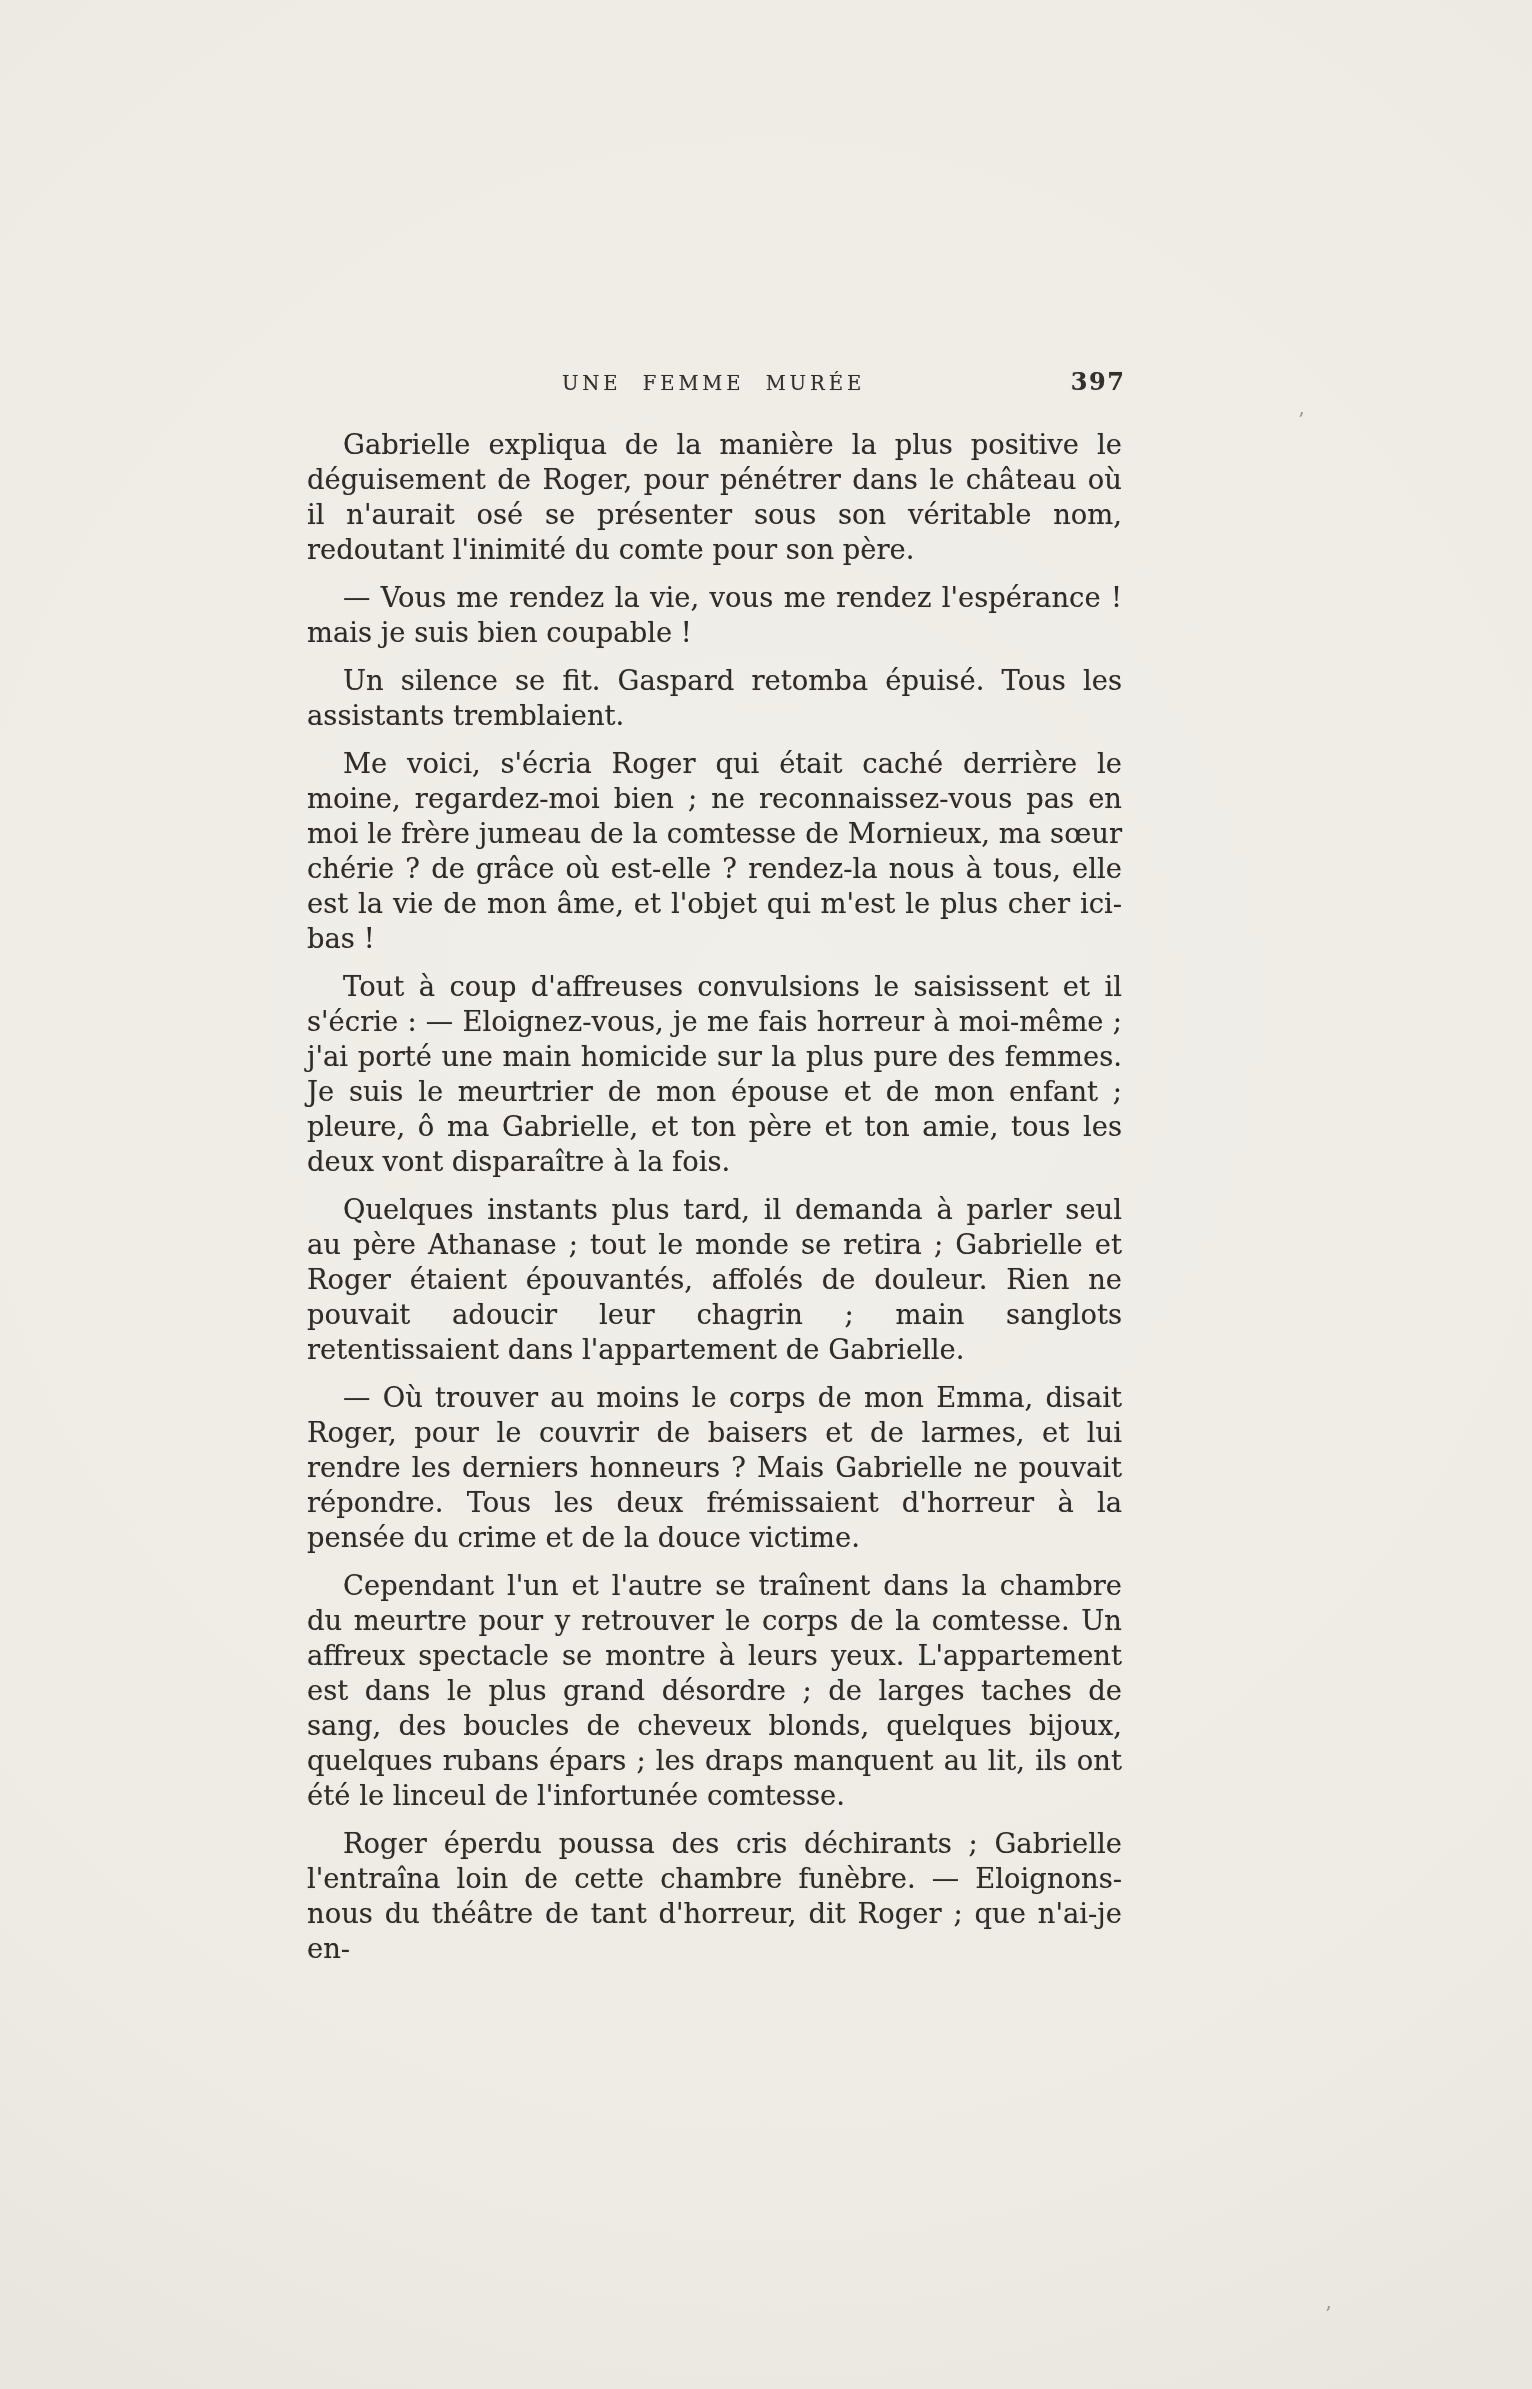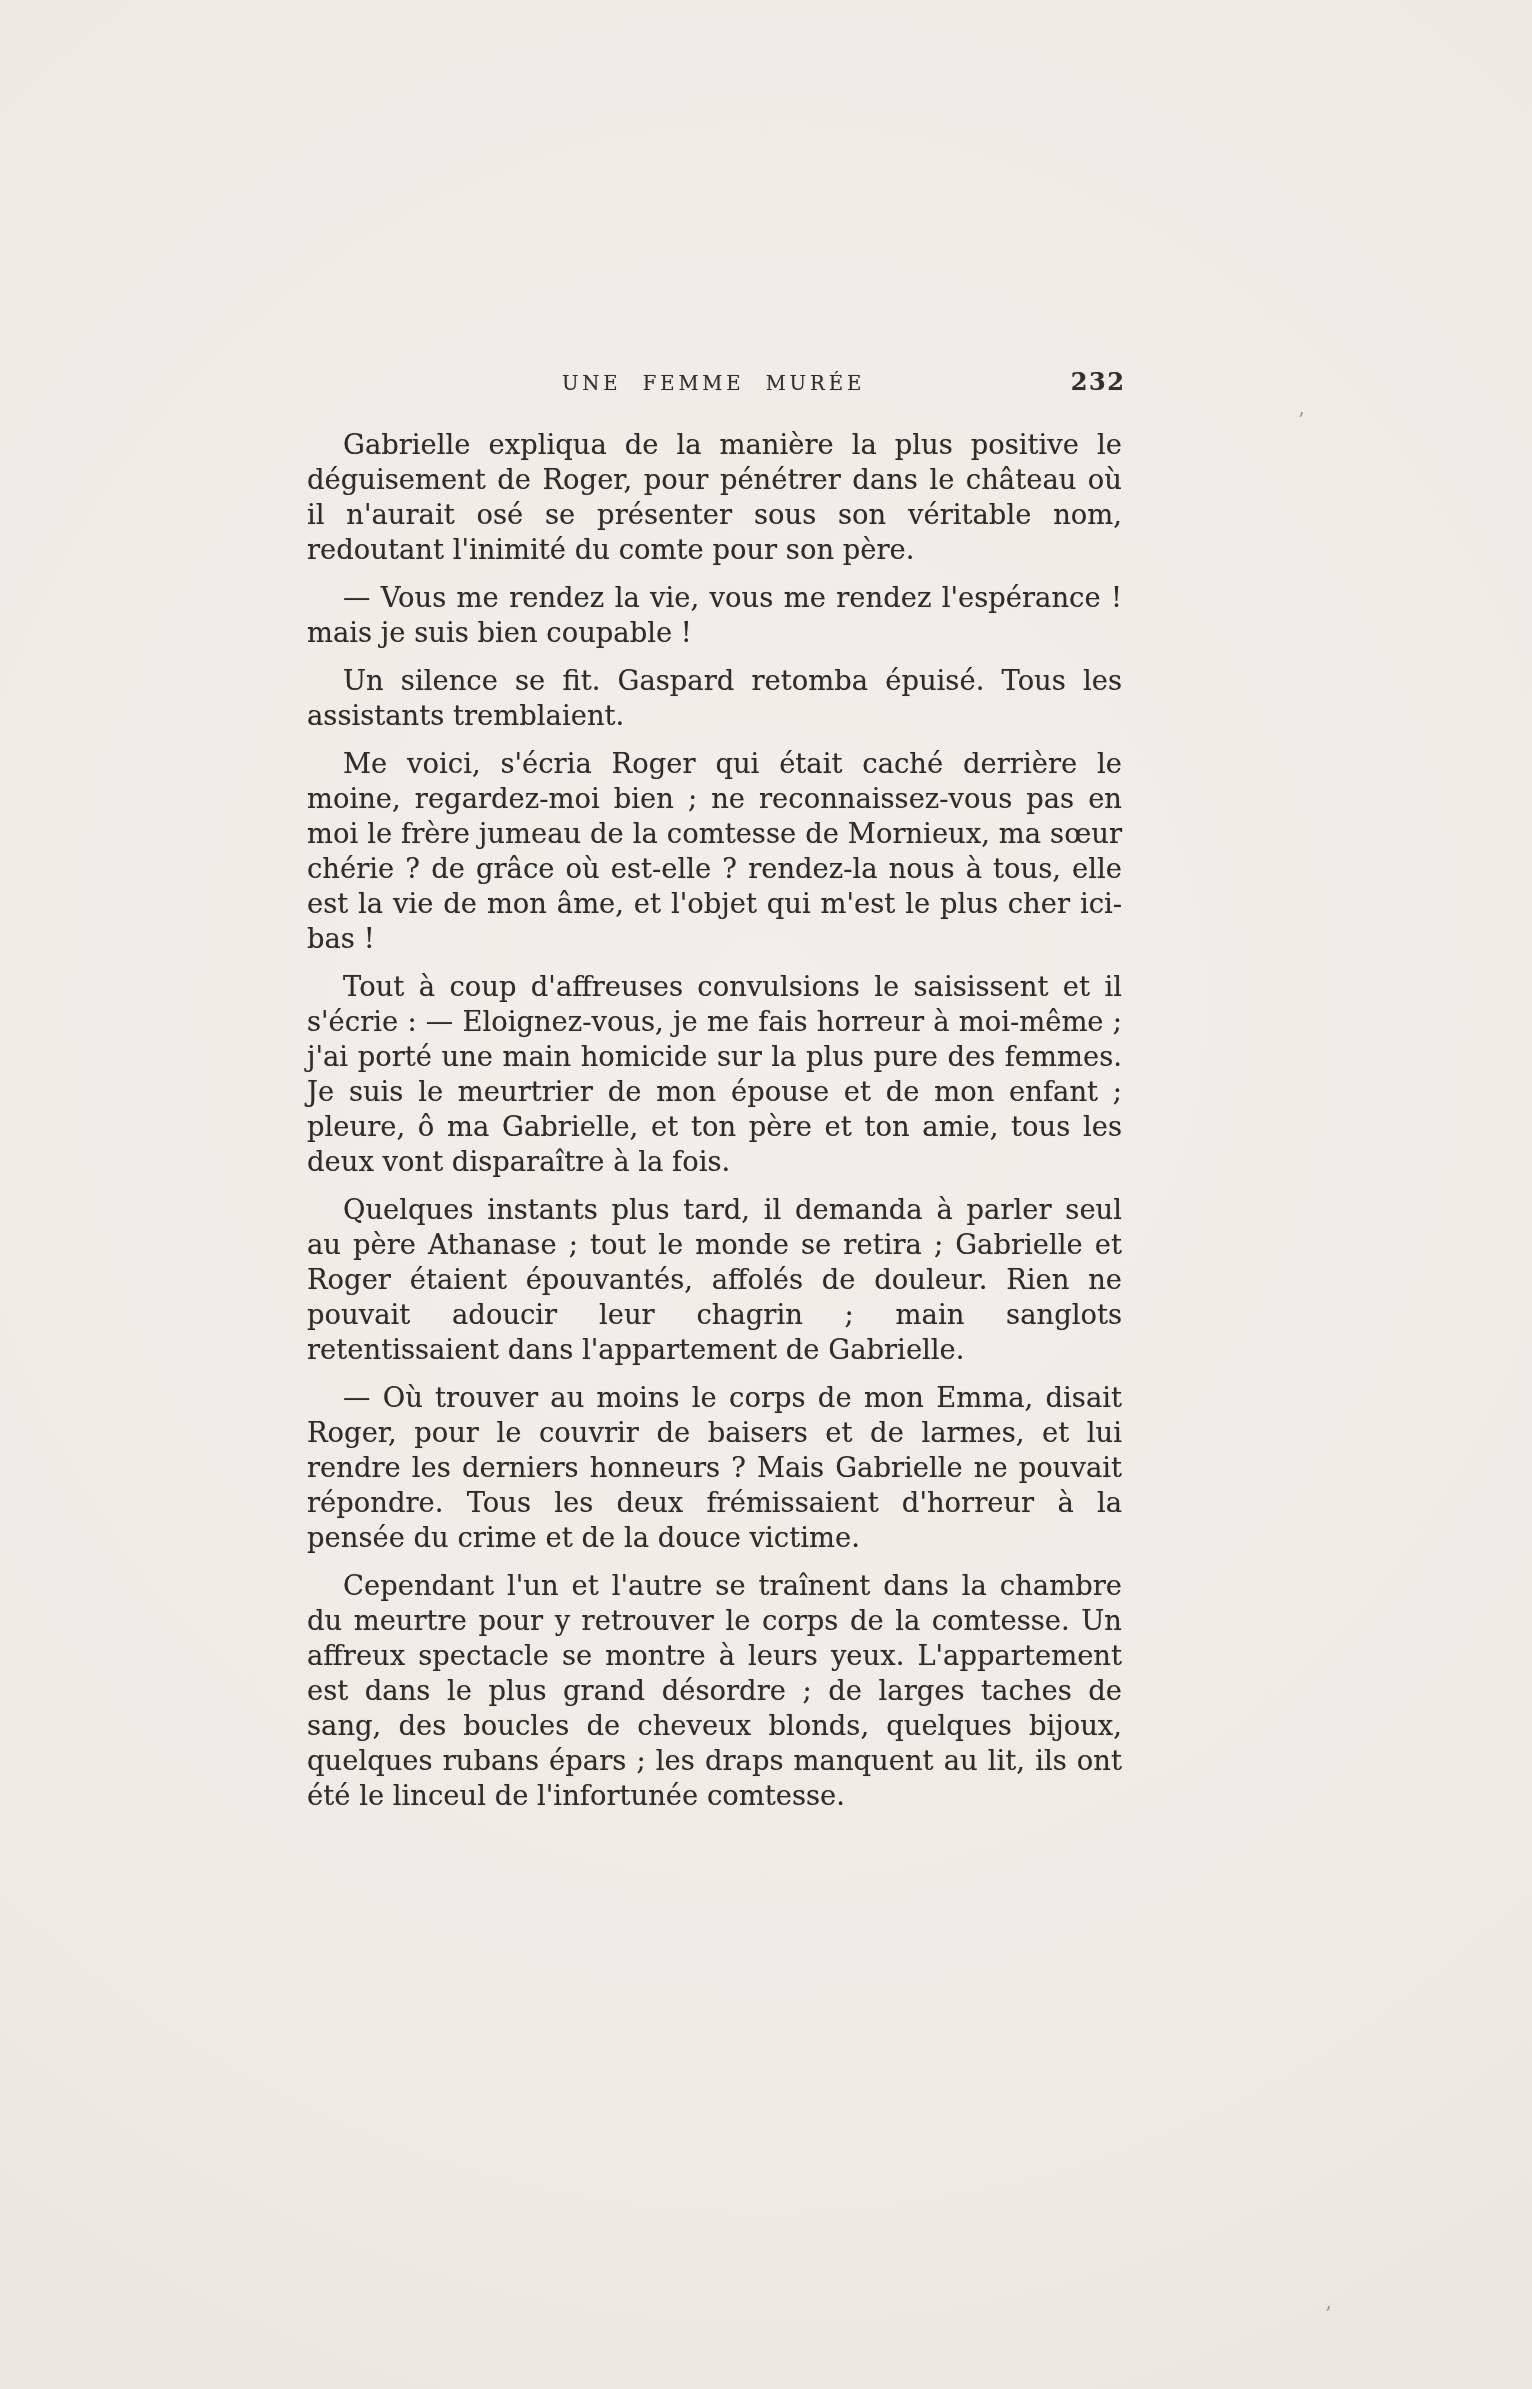--- a/index.html
+++ b/index.html
@@ -76,30 +76,31 @@
   .artifact.a1 { top: 408px;  left: 1298px; }
   .artifact.a2 { top: 2302px; left: 1325px; }
 </style>
 </head>
 <body>
 
 <div class="paper"></div>
 
 <header class="page-header">
   <span class="running-title">UNE FEMME MURÉE</span>
-  <span class="page-number">232</span>
+  <span class="page-number">397</span>
 </header>
 
 <main class="page-body">
 
 <p>Gabrielle expliqua de la manière la plus positive le déguisement de Roger, pour pénétrer dans le château où il n'aurait osé se présenter sous son véritable nom, redoutant l'inimité du comte pour son père.</p>
     <p>— Vous me rendez la vie, vous me rendez l'espérance ! mais je suis bien coupable !</p>
     <p>Un silence se fit. Gaspard retomba épuisé. Tous les assistants tremblaient.</p>
     <p>Me voici, s'écria Roger qui était caché derrière le moine, regardez-moi bien ; ne reconnaissez-vous pas en moi le frère jumeau de la comtesse de Mornieux, ma sœur chérie ? de grâce où est-elle ? rendez-la nous à tous, elle est la vie de mon âme, et l'objet qui m'est le plus cher ici-bas !</p>
     <p>Tout à coup d'affreuses convulsions le saisissent et il s'écrie : — Eloignez-vous, je me fais horreur à moi-même ; j'ai porté une main homicide sur la plus pure des femmes. Je suis le meurtrier de mon épouse et de mon enfant ; pleure, ô ma Gabrielle, et ton père et ton amie, tous les deux vont disparaître à la fois.</p>
     <p>Quelques instants plus tard, il demanda à parler seul au père Athanase ; tout le monde se retira ; Gabrielle et Roger étaient épouvantés, affolés de douleur. Rien ne pouvait adoucir leur chagrin ; main sanglots retentissaient dans l'appartement de Gabrielle.</p>
     <p>— Où trouver au moins le corps de mon Emma, disait Roger, pour le couvrir de baisers et de larmes, et lui rendre les derniers honneurs ? Mais Gabrielle ne pouvait répondre. Tous les deux frémissaient d'horreur à la pensée du crime et de la douce victime.</p>
     <p>Cependant l'un et l'autre se traînent dans la chambre du meurtre pour y retrouver le corps de la comtesse. Un affreux spectacle se montre à leurs yeux. L'appartement est dans le plus grand désordre ; de larges taches de sang, des boucles de cheveux blonds, quelques bijoux, quelques rubans épars ; les draps manquent au lit, ils ont été le linceul de l'infortunée comtesse.</p>
+    <p>Roger éperdu poussa des cris déchirants ; Gabrielle l'entraîna loin de cette chambre funèbre. — Eloignons-nous du théâtre de tant d'horreur, dit Roger ; que n'ai-je en-</p>
   </main>
 
 <span class="artifact a1">’</span>
 <span class="artifact a2">’</span>
 
 
 </body></html>

